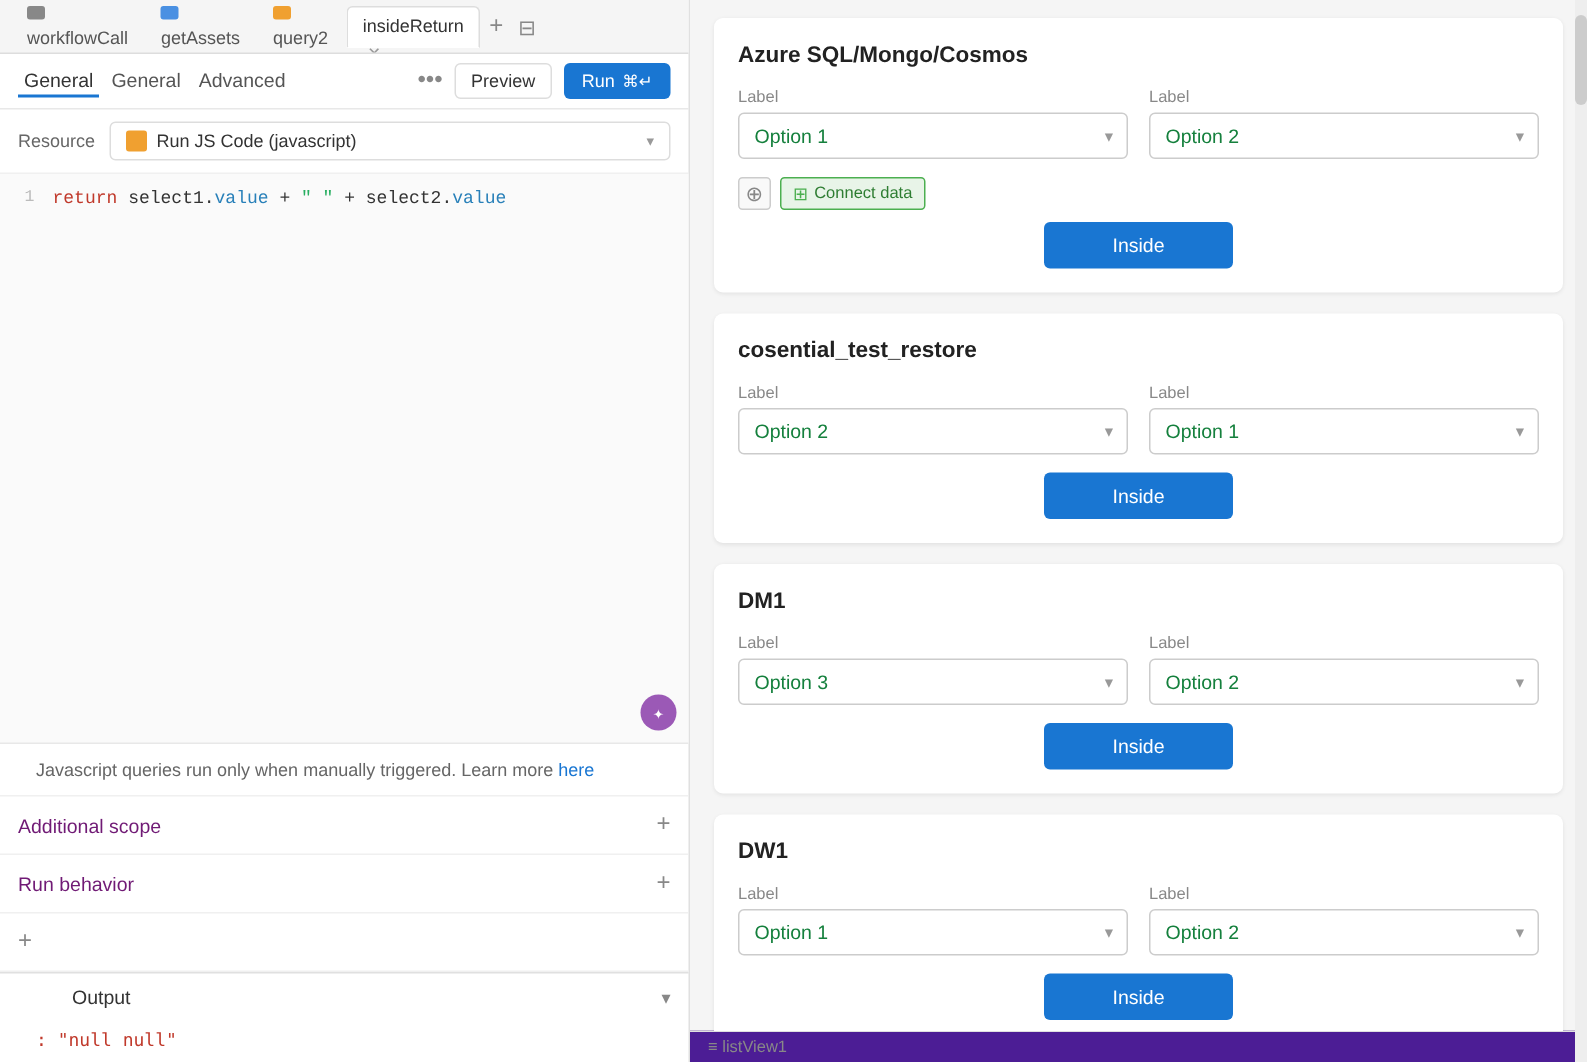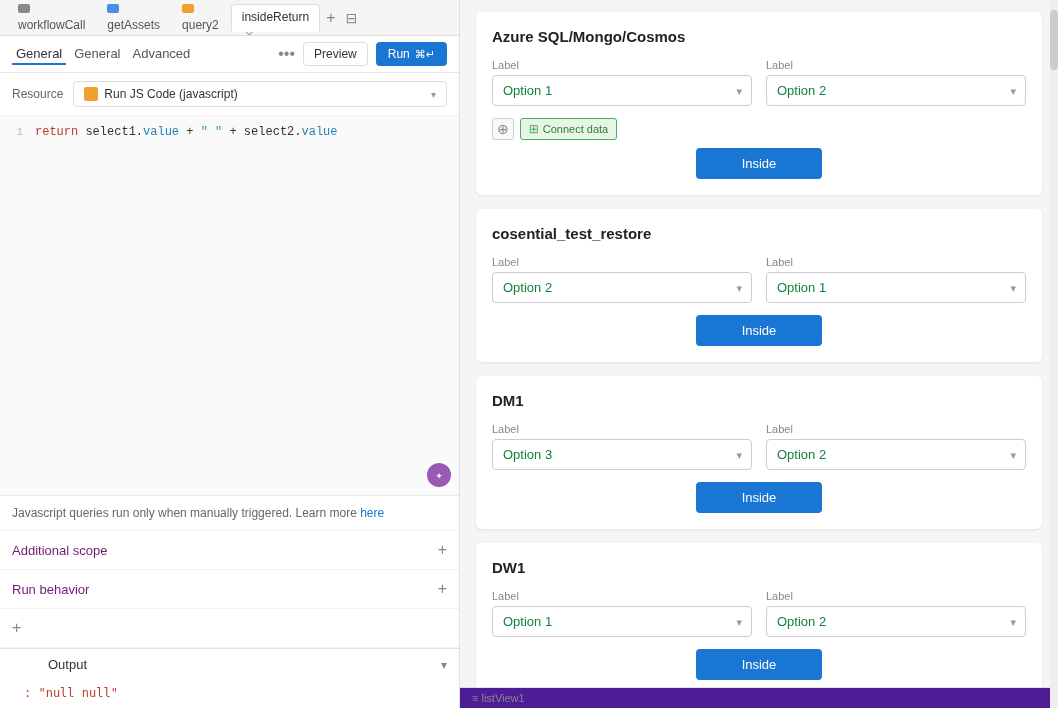--- a/index.html
+++ b/index.html
@@ -43,21 +43,21 @@
     .code-editor { flex: 1; background: #fafafa; overflow: hidden; font-family: 'Courier New', monospace; font-size: 12px; padding: 8px 0; border-bottom: 1px solid #e8e8e8; position: relative; }
     .code-line { display: flex; align-items: center; padding: 1px 0; }
     .line-num { width: 35px; text-align: right; padding-right: 12px; color: #bbb; font-size: 11px; user-select: none; flex-shrink: 0; }
     .line-code { color: #333; }
     .kw-return { color: #c0392b; font-family: Liberation Mono, monospace; }
     .kw-prop { color: #2980b9; }
     .kw-str { color: #27ae60; }
     .editor-icon { position: absolute; bottom: 8px; right: 8px; width: 24px; height: 24px; background: #9b59b6; border-radius: 50%; display: flex; align-items: center; justify-content: center; color: #fff; font-size: 12px; }
 
     
-    .info-text { padding: 10px 12px; font-size: 12px; color: #666; border-bottom: 1px solid #f0f0f0; }
+    .info-text { padding: 10px 24px; font-size: 12px; color: #666; border-bottom: 1px solid #f0f0f0; }
     .info-link { color: #1976d2; cursor: pointer; }
 
     
     .accordion-item { display: flex; align-items: center; padding: 10px 12px; border-bottom: 1px solid #f0f0f0; cursor: pointer; }
     .accordion-label { font-size: 13px; color: #701a75; flex: 1; }
     .accordion-plus { color: #888; font-size: 16px; }
 
     
     .output-section { border-top: 1px solid #e0e0e0; }
     .output-header { display: flex; align-items: center; padding: 8px 12px; cursor: pointer; }

